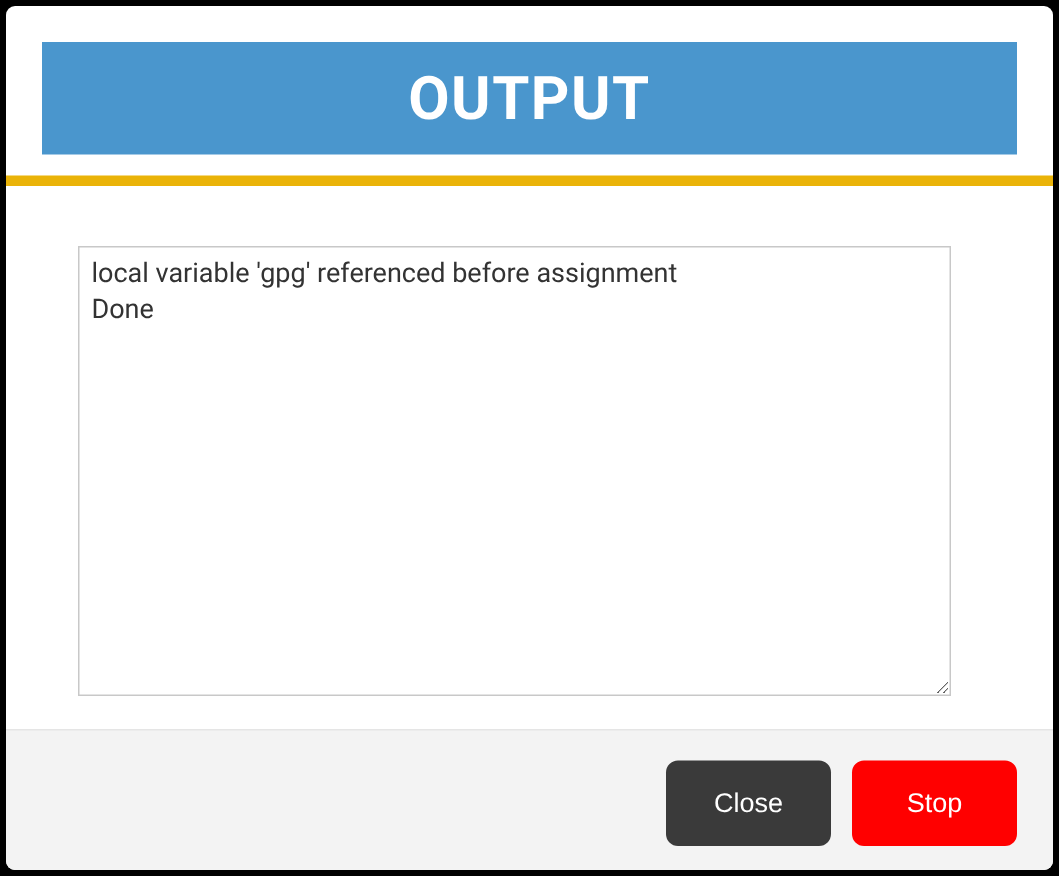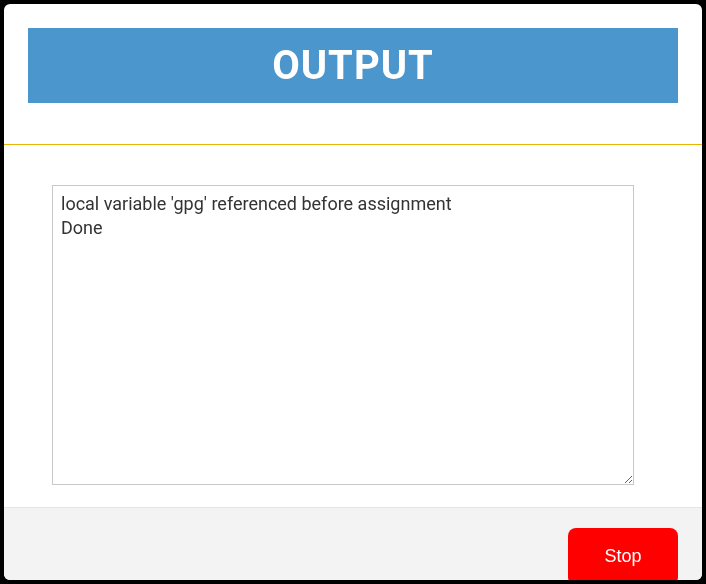--- a/index.html
+++ b/index.html
@@ -27,22 +27,22 @@
     color: #fff;
     text-align: center;
     padding: 14px 20px;
     font-size: 40px;
     font-weight: 700;
     letter-spacing: 1px;
   }
   .body-wrap {
     flex: 1;
     padding: 40px 68px 18px 48px;
-    border-top: 1px solid #eab308;
-    margin-top: 41px;
+    border-top: 7px solid #eab308;
+    margin-top: 14px;
   }
   .output-box {
     width: 100%;
     height: 300px;
     border: 1px solid #c8c8c8;
     padding: 6px 8px;
     font-size: 18px;
     line-height: 1.35;
     color: #333;
     resize: both;
@@ -79,16 +79,17 @@
   <div class="header-wrap">
     <div class="header">OUTPUT</div>
   </div>
 
   <div class="body-wrap">
     <textarea class="output-box" readonly="" style="">local variable 'gpg' referenced before assignment
 Done</textarea>
   </div>
 
   <div class="footer">
+    <button class="btn btn-close">Close</button>
     <button class="btn btn-stop">Stop</button>
   </div>
 
 </div>
 
 </body></html>

